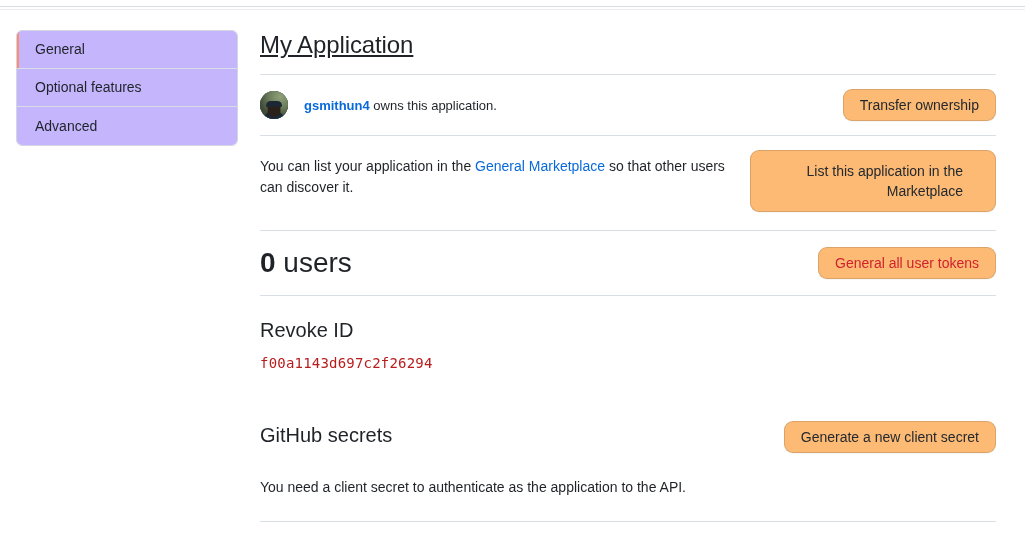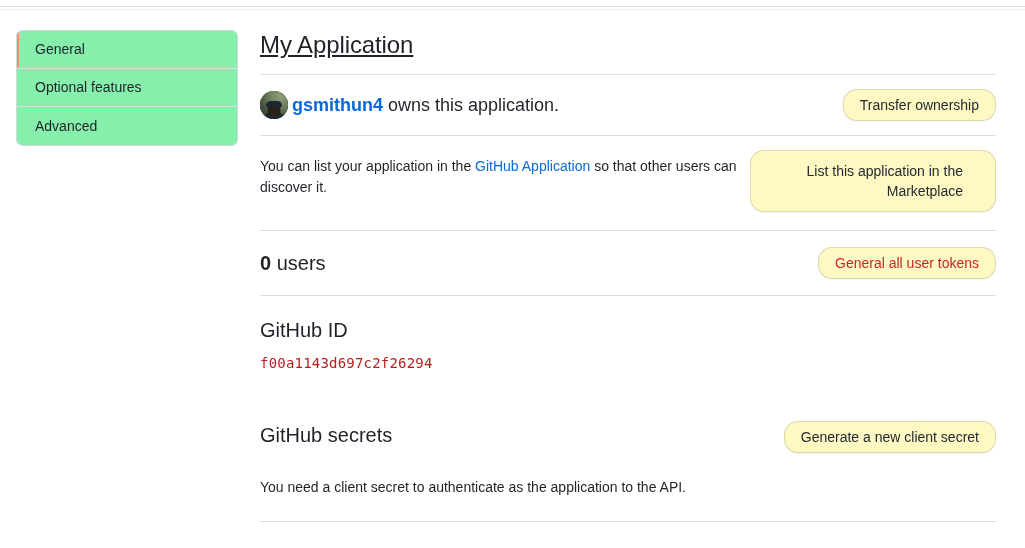--- a/index.html
+++ b/index.html
@@ -62,21 +62,21 @@
     position: relative;
     height: 38px;
     display: flex;
     align-items: center;
     padding-left: 18px;
     font-size: 14px;
     line-height: 1.5;
     color: #1f2328;
     border-bottom: 1px solid #d8dee4;
     cursor: pointer;
-    background: #86efac;
+    background: #c4b5fd;
     text-decoration: none;
   }
   .nav-item:last-child { border-bottom: none; }
   .nav-item.active {
     font-weight: 400;
   }
   .nav-item.active::before {
     content: "";
     position: absolute;
     left: 0;
@@ -114,22 +114,22 @@
   
   .owner-row {
     display: flex;
     align-items: center;
     justify-content: space-between;
     padding: 14px 0 14px 0;
   }
   .owner-left {
     display: flex;
     align-items: center;
-    gap: 4px;
-    font-size: 18px;
+    gap: 16px;
+    font-size: 13px;
     color: #1f2328;
   }
   .avatar {
     width: 28px;
     height: 28px;
     border-radius: 50%;
     flex: 0 0 auto;
     overflow: hidden;
     position: relative;
     background: #4a5b44;
@@ -186,23 +186,23 @@
     text-decoration: none;
   }
 
   
   .btn {
     font-family: "Liberation Sans", sans-serif;
     font-size: 14px;
     font-weight: 500;
     line-height: 20px;
     color: #24292f;
-    background: #fef9c3;
+    background: #fdba74;
     border: 1px solid rgba(27,31,36,0.15);
-    border-radius: 14px;
+    border-radius: 9px;
     padding: 5px 16px;
     cursor: pointer;
     white-space: nowrap;
     box-shadow: 0 1px 0 rgba(27,31,36,0.04);
   }
   .btn-danger {
     color: #cf222e;
   }
   .btn-two-line {
     white-space: normal;
@@ -233,21 +233,21 @@
   }
 
   
   .users-row {
     display: flex;
     align-items: center;
     justify-content: space-between;
     padding: 16px 0 16px 0;
   }
   .users-count {
-    font-size: 20px;
+    font-size: 28px;
     font-weight: 400;
     color: #1f2328;
   }
   .users-count b { font-weight: 700; }
 
   
   .section-block { padding-top: 22px; }
   .section-title {
     font-size: 20px;
     font-weight: 400;
@@ -316,35 +316,35 @@
           <span class="av-cap"></span>
         </span>
         <span><a class="user-link" href="#">gsmithun4</a><span> owns this application.</span></span>
       </div>
       <button class="btn">Transfer ownership</button>
     </div>
 
     <div class="rule"></div>
 
     <div class="market-row">
-      <div class="market-text"><span>You can list your application in the </span><a href="#">GitHub Application</a><span> so that other users can discover it.</span></div>
+      <div class="market-text"><span>You can list your application in the </span><a href="#">General Marketplace</a><span> so that other users can discover it.</span></div>
       <button class="btn btn-two-line">List this application in the Marketplace</button>
     </div>
 
     <div class="rule"></div>
 
     <div class="users-row">
       <div class="users-count"><b>0</b><span> users</span></div>
       <button class="btn btn-danger">General all user tokens</button>
     </div>
 
     <div class="rule"></div>
 
     <div class="section-block">
-      <h2 class="section-title">GitHub ID</h2>
+      <h2 class="section-title">Revoke ID</h2>
       <div class="mono-value">f00a1143d697c2f26294</div>
     </div>
 
     <div class="secrets-head">
       <h2 class="section-title">GitHub secrets</h2>
       <button class="btn">Generate a new client secret</button>
     </div>
     <div class="secrets-desc">You need a client secret to authenticate as the application to the API.</div>
 
     <div class="rule rule-bottom"></div>

